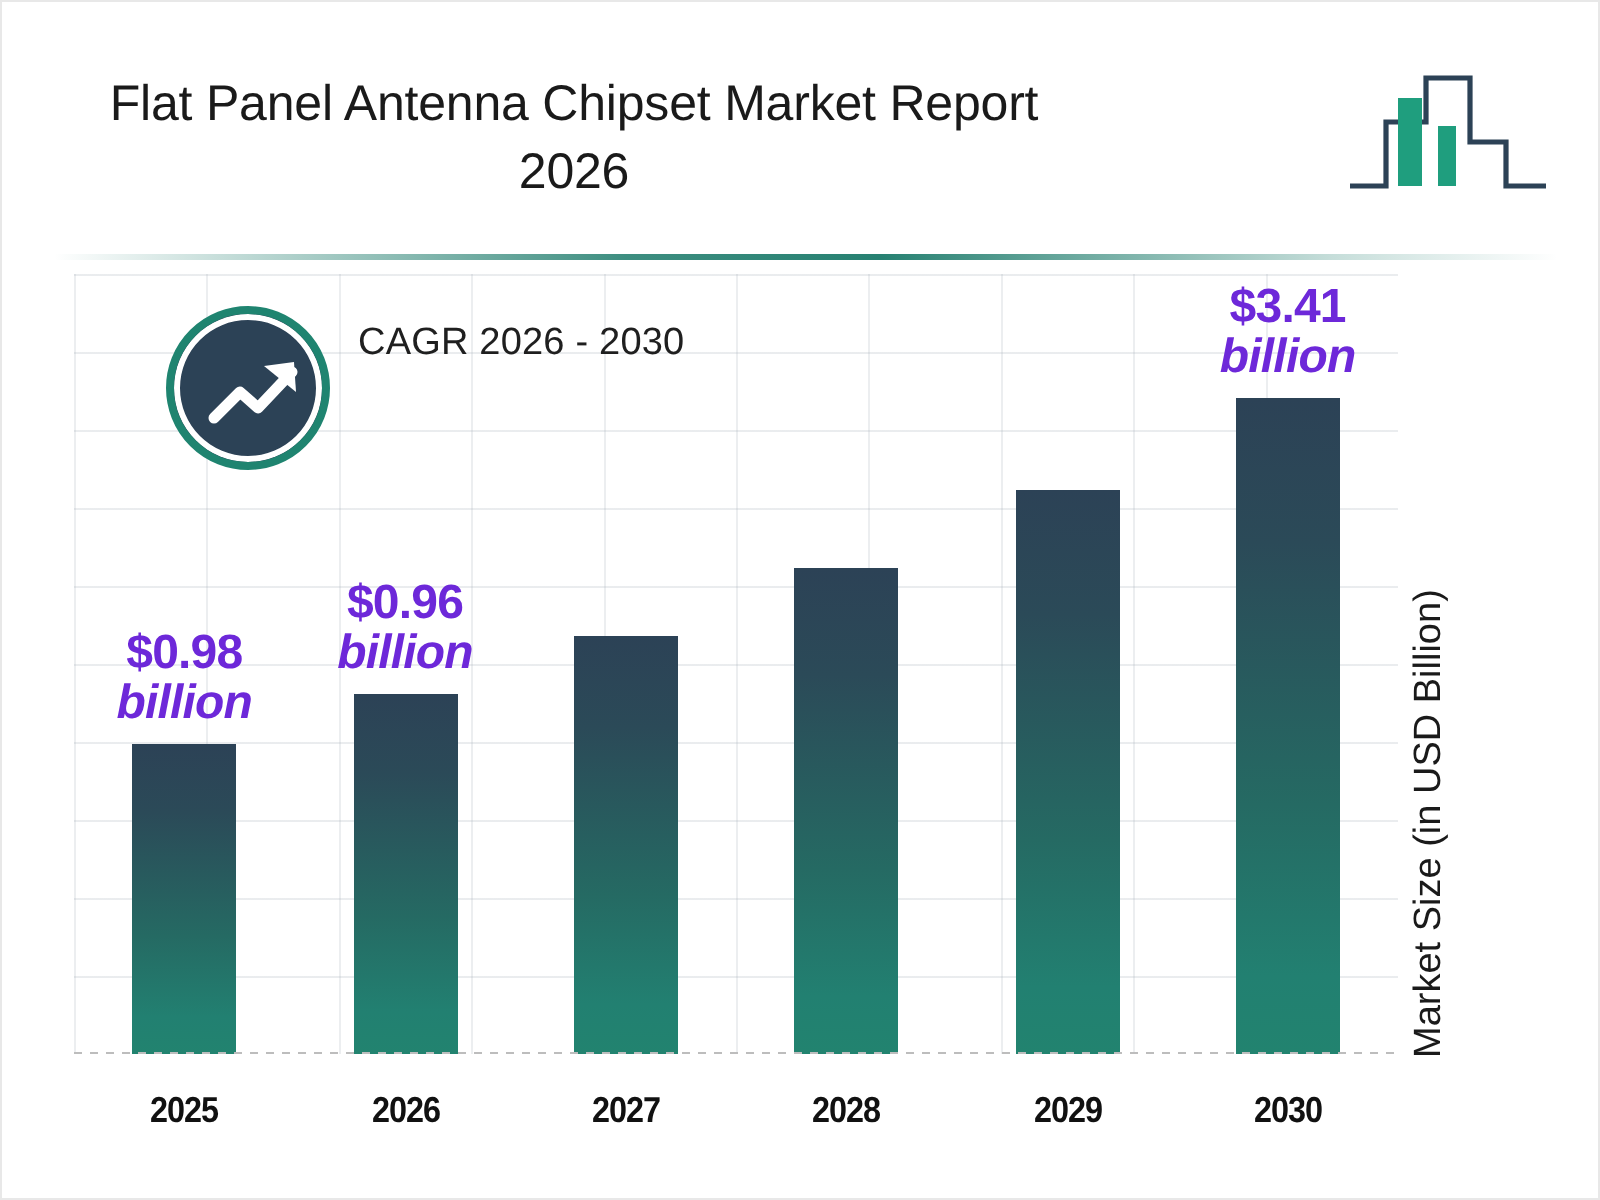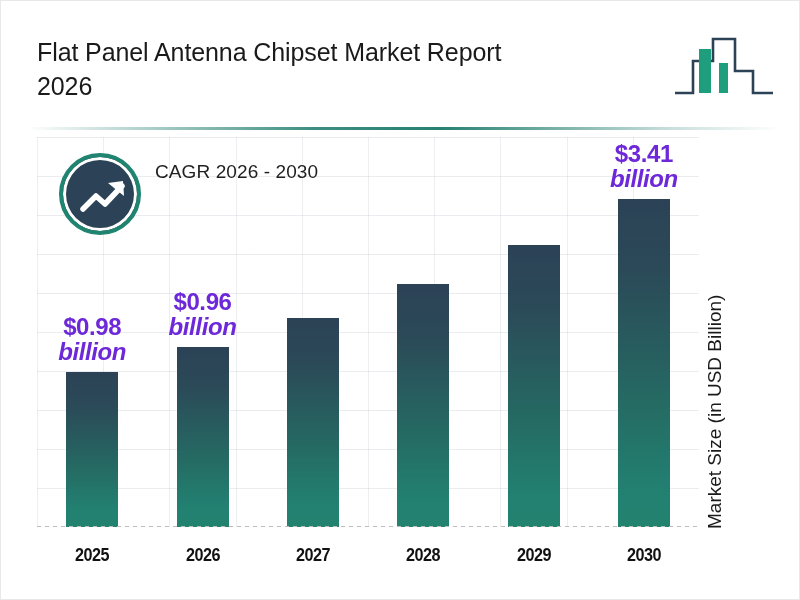--- a/index.html
+++ b/index.html
@@ -33,20 +33,21 @@
   #page-title {
     position: absolute;
     left: 36px;
     top: 34px;
     width: 500px;
     font-size: 25px;
     line-height: 34px;
     color: #1a1a1a;
     font-weight: 400;
     letter-spacing: -0.1px;
+    text-align: center;
   }
 
   
   #logo {
     position: absolute;
     left: 560px;
     top: 30px;
     width: 215px;
     height: 72px;
   }
@@ -191,21 +192,21 @@
     direction: ltr;
   }
   #y-axis-title-inner {
     display: inline-block;
     transform: translate(-310px, 0);
   }
 
   
   #cagr-group {
     position: absolute;
-    left: 58px;
+    left: 82px;
     top: 152px;
     width: 330px;
     height: 92px;
   }
   #cagr-badge {
     position: absolute;
     left: 0;
     top: 0;
     width: 82px;
     height: 82px;

